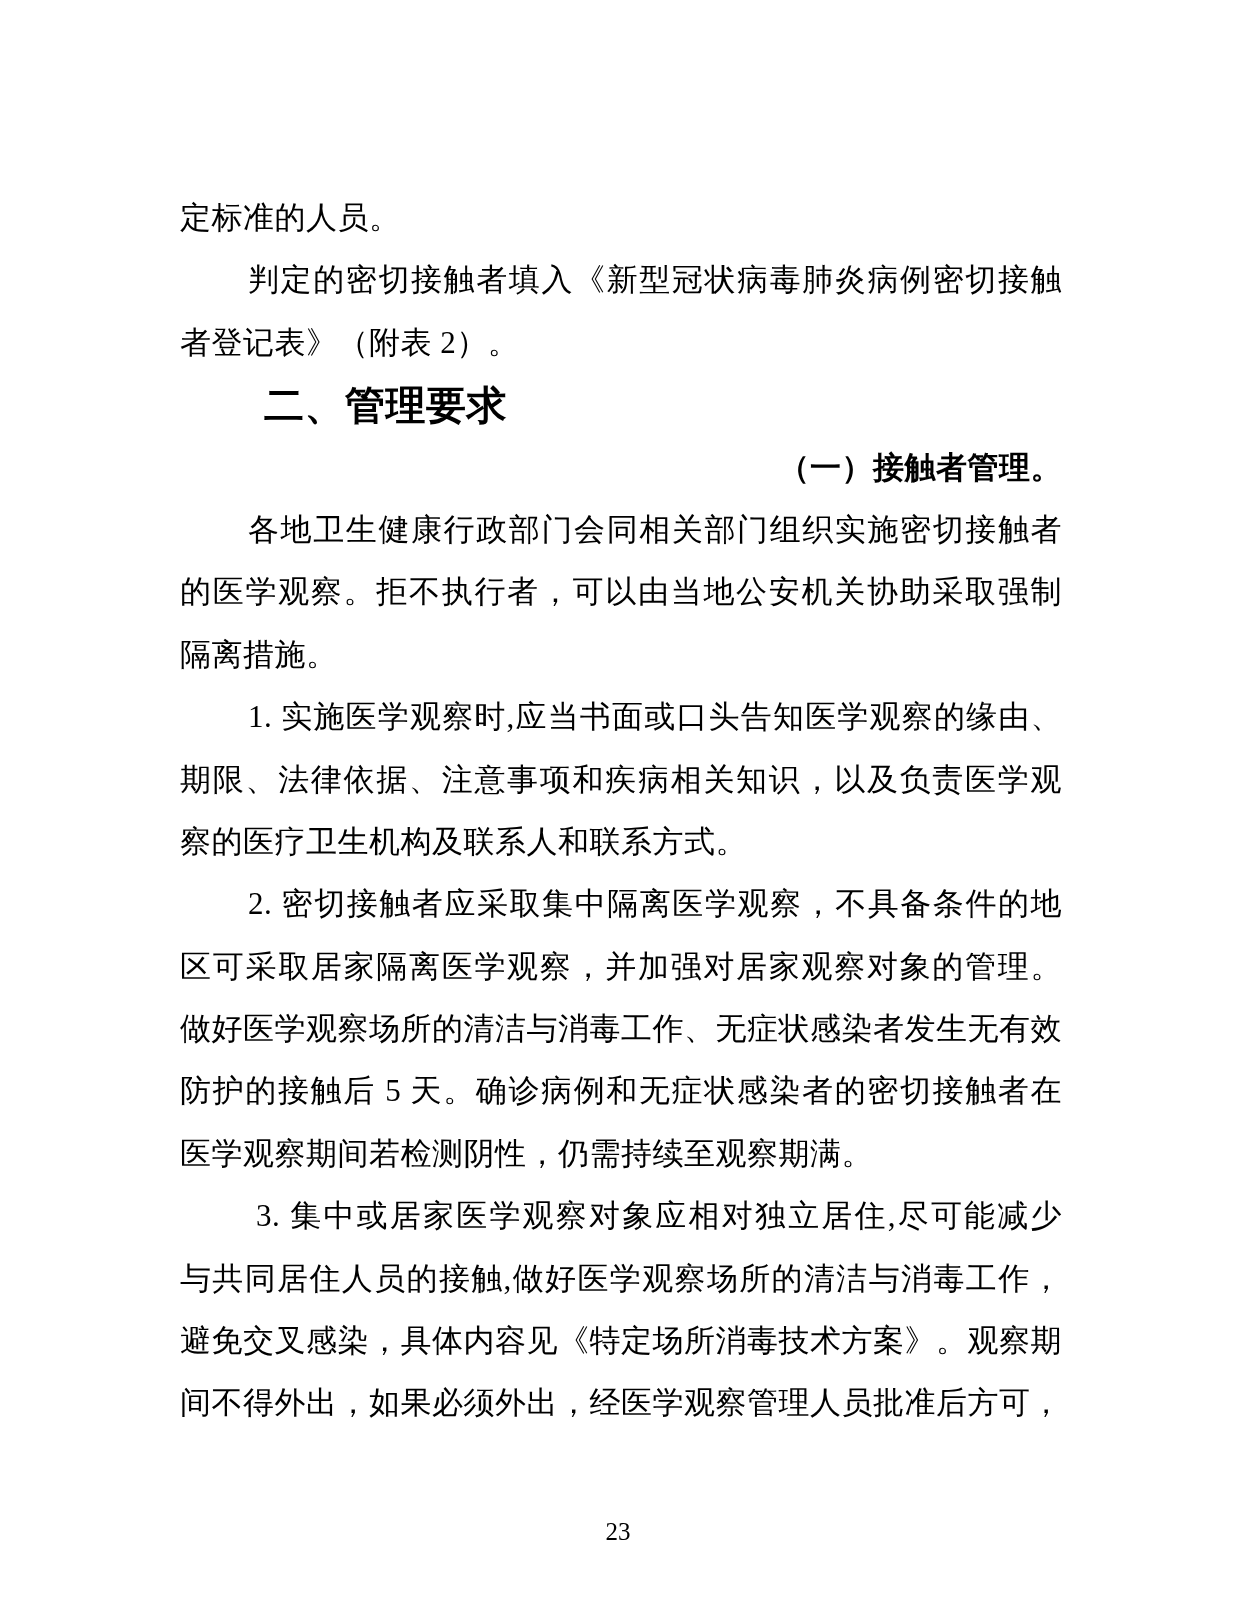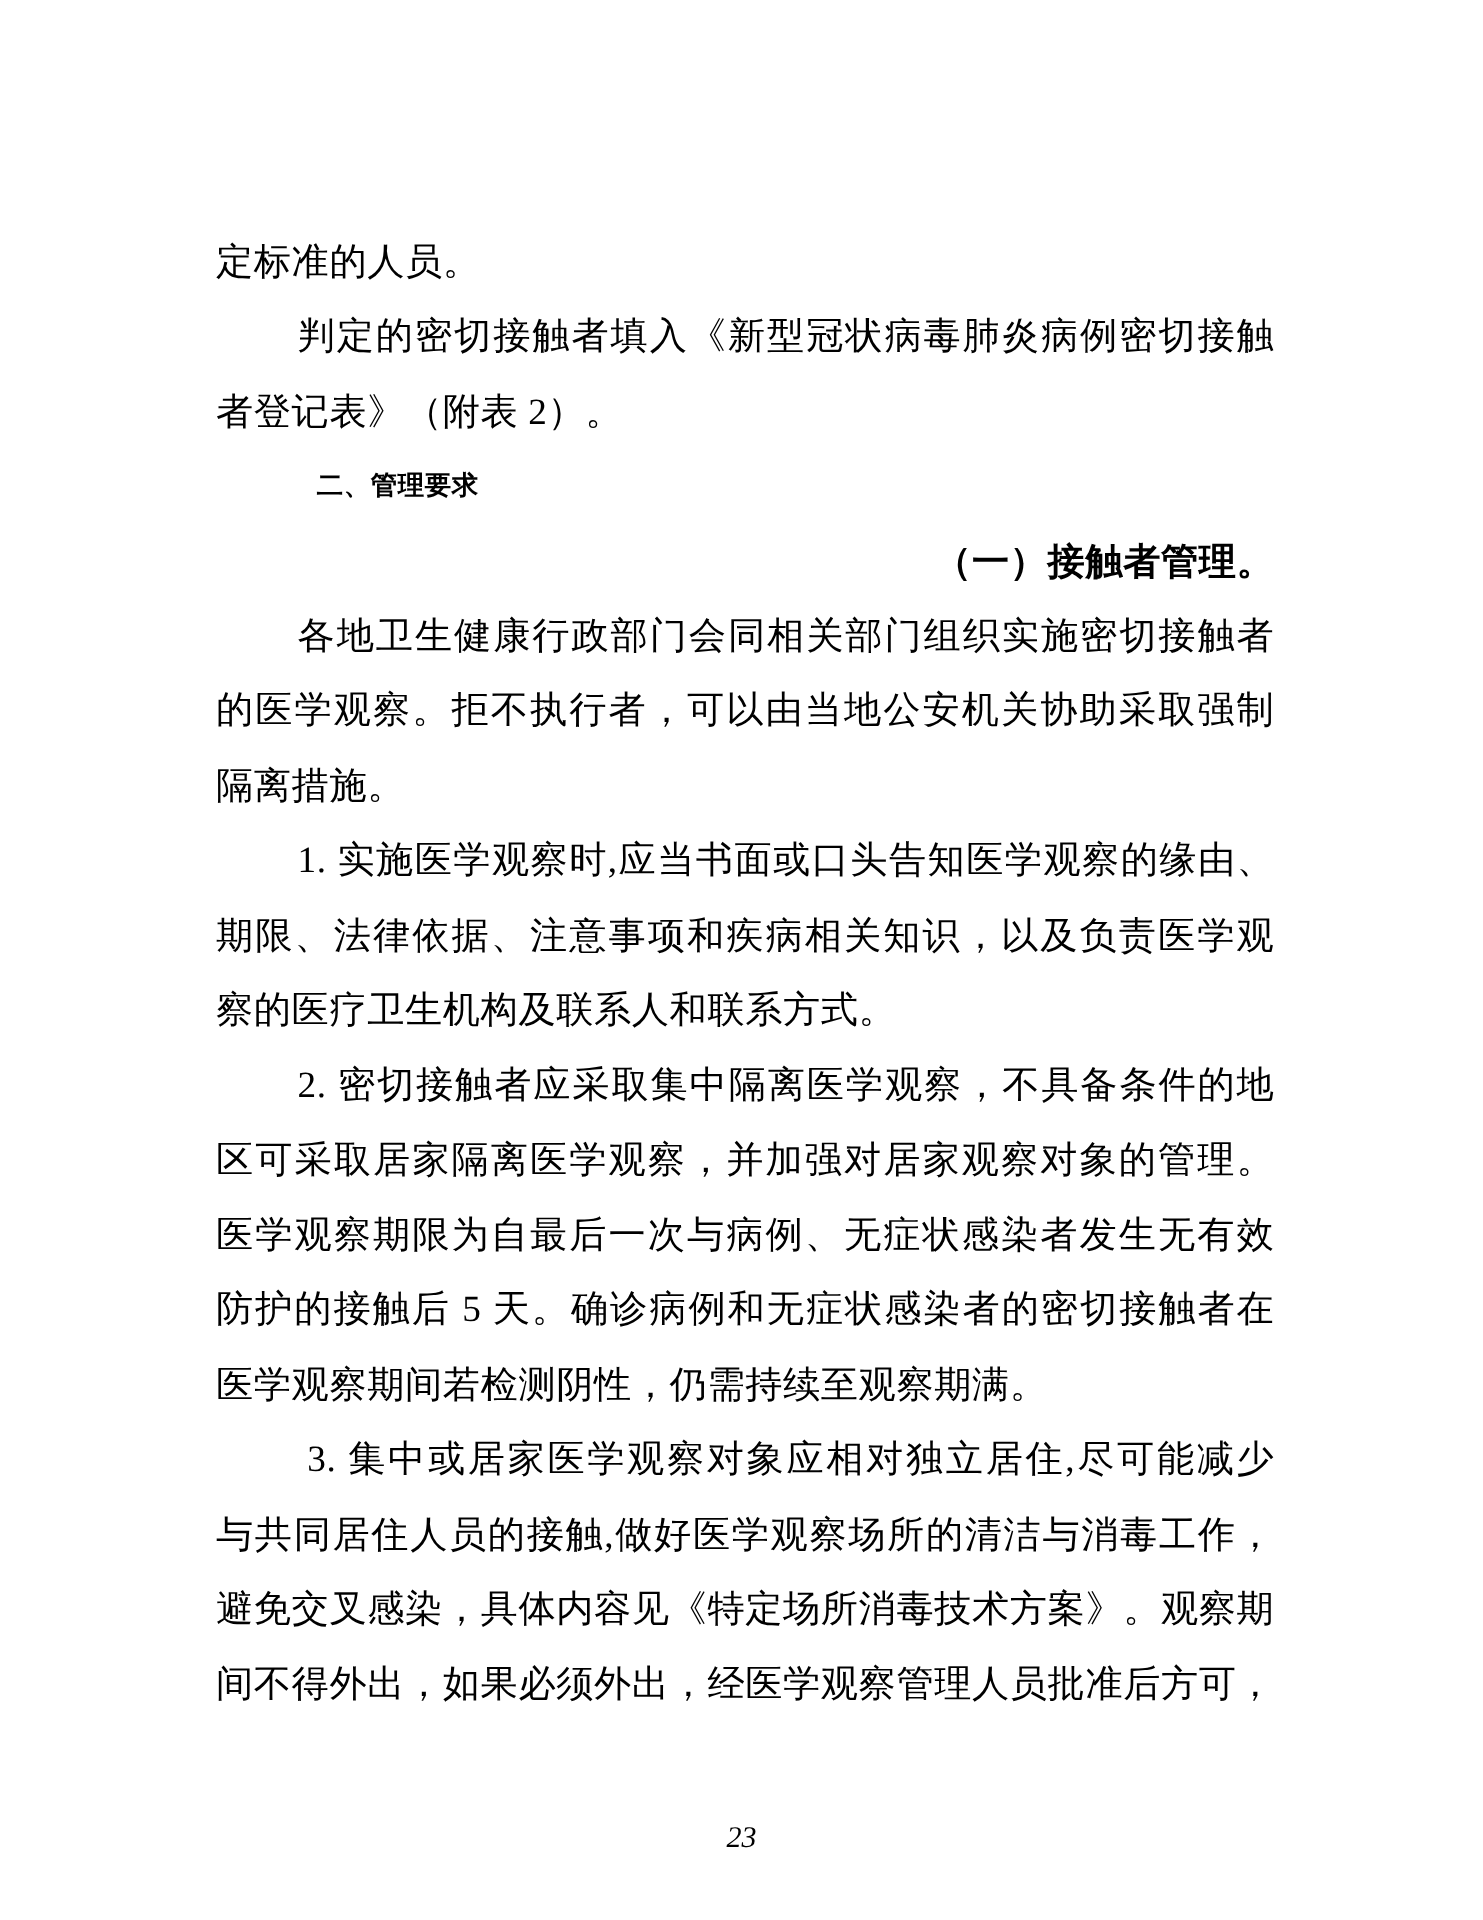--- a/index.html
+++ b/index.html
@@ -39,58 +39,57 @@
   }
   
   .ind  { text-indent: 68px; }
   .ind3 { text-indent: 76px; }
   .ind-h1 { text-indent: 84px; }
   .ind-h2 { text-indent: 40px; }
   
   .h1 {
     font-family: "Liberation Sans", "DejaVu Sans", sans-serif;
     font-weight: 700;
-    font-size: 22px;
+    font-size: 40px;
   }
   
   .h2 {
     font-weight: 700;
     text-align: right;
   }
   .page-number {
     position: absolute;
     left: 0;
     top: 1490px;
     width: 1236px;
     text-align: center;
     font-size: 25px;
     font-family: "Liberation Serif", "DejaVu Serif", serif;
     color: #000000;
-    font-style: italic;
   }
 </style>
 </head>
 <body>
 
 <div class="page">
   <div class="body-text">
     <div class="line">定标准的人员。</div>
     <div class="line fill ind">判定的密切接触者填入《新型冠状病毒肺炎病例密切接触</div>
     <div class="line">者登记表》（附表 2）。</div>
     <div class="line h1 ind-h1">二、管理要求</div>
     <div class="line h2 ind-h2">（一）接触者管理。</div>
     <div class="line fill ind">各地卫生健康行政部门会同相关部门组织实施密切接触者</div>
     <div class="line fill">的医学观察。拒不执行者，可以由当地公安机关协助采取强制</div>
     <div class="line">隔离措施。</div>
     <div class="line fill ind">1. 实施医学观察时,应当书面或口头告知医学观察的缘由、</div>
     <div class="line fill">期限、法律依据、注意事项和疾病相关知识，以及负责医学观</div>
     <div class="line">察的医疗卫生机构及联系人和联系方式。</div>
     <div class="line fill ind">2. 密切接触者应采取集中隔离医学观察，不具备条件的地</div>
     <div class="line fill">区可采取居家隔离医学观察，并加强对居家观察对象的管理。</div>
-    <div class="line fill">医学观察期限为自最后一次与病例、无症状感染者发生无有效</div>
+    <div class="line fill">做好医学观察场所的清洁与消毒工作、无症状感染者发生无有效</div>
     <div class="line fill">防护的接触后 5 天。确诊病例和无症状感染者的密切接触者在</div>
     <div class="line">医学观察期间若检测阴性，仍需持续至观察期满。</div>
     <div class="line fill ind3">3. 集中或居家医学观察对象应相对独立居住,尽可能减少</div>
     <div class="line fill">与共同居住人员的接触,做好医学观察场所的清洁与消毒工作，</div>
     <div class="line fill">避免交叉感染，具体内容见《特定场所消毒技术方案》。观察期</div>
     <div class="line fill">间不得外出，如果必须外出，经医学观察管理人员批准后方可，</div>
   </div>
   <div class="page-number">23</div>
 </div>
 

